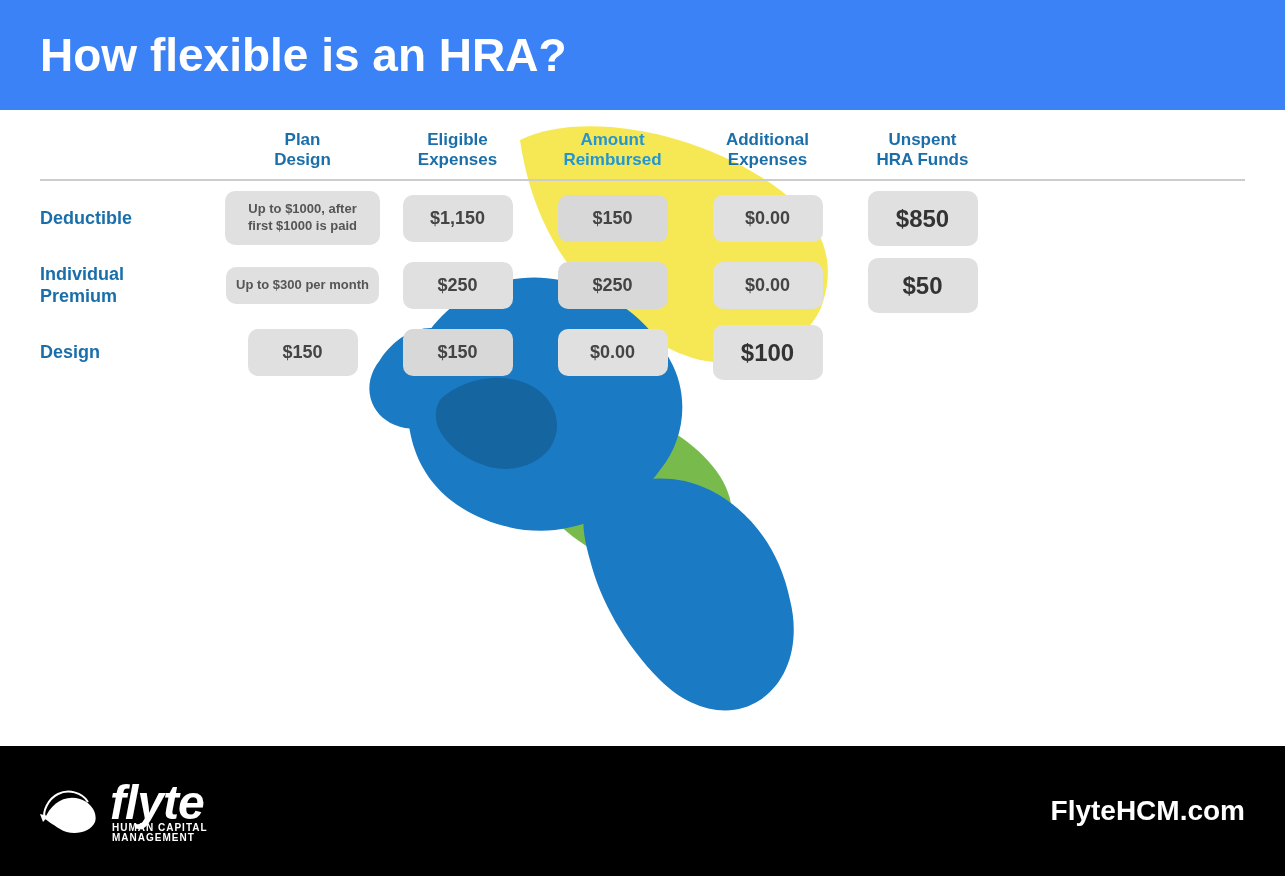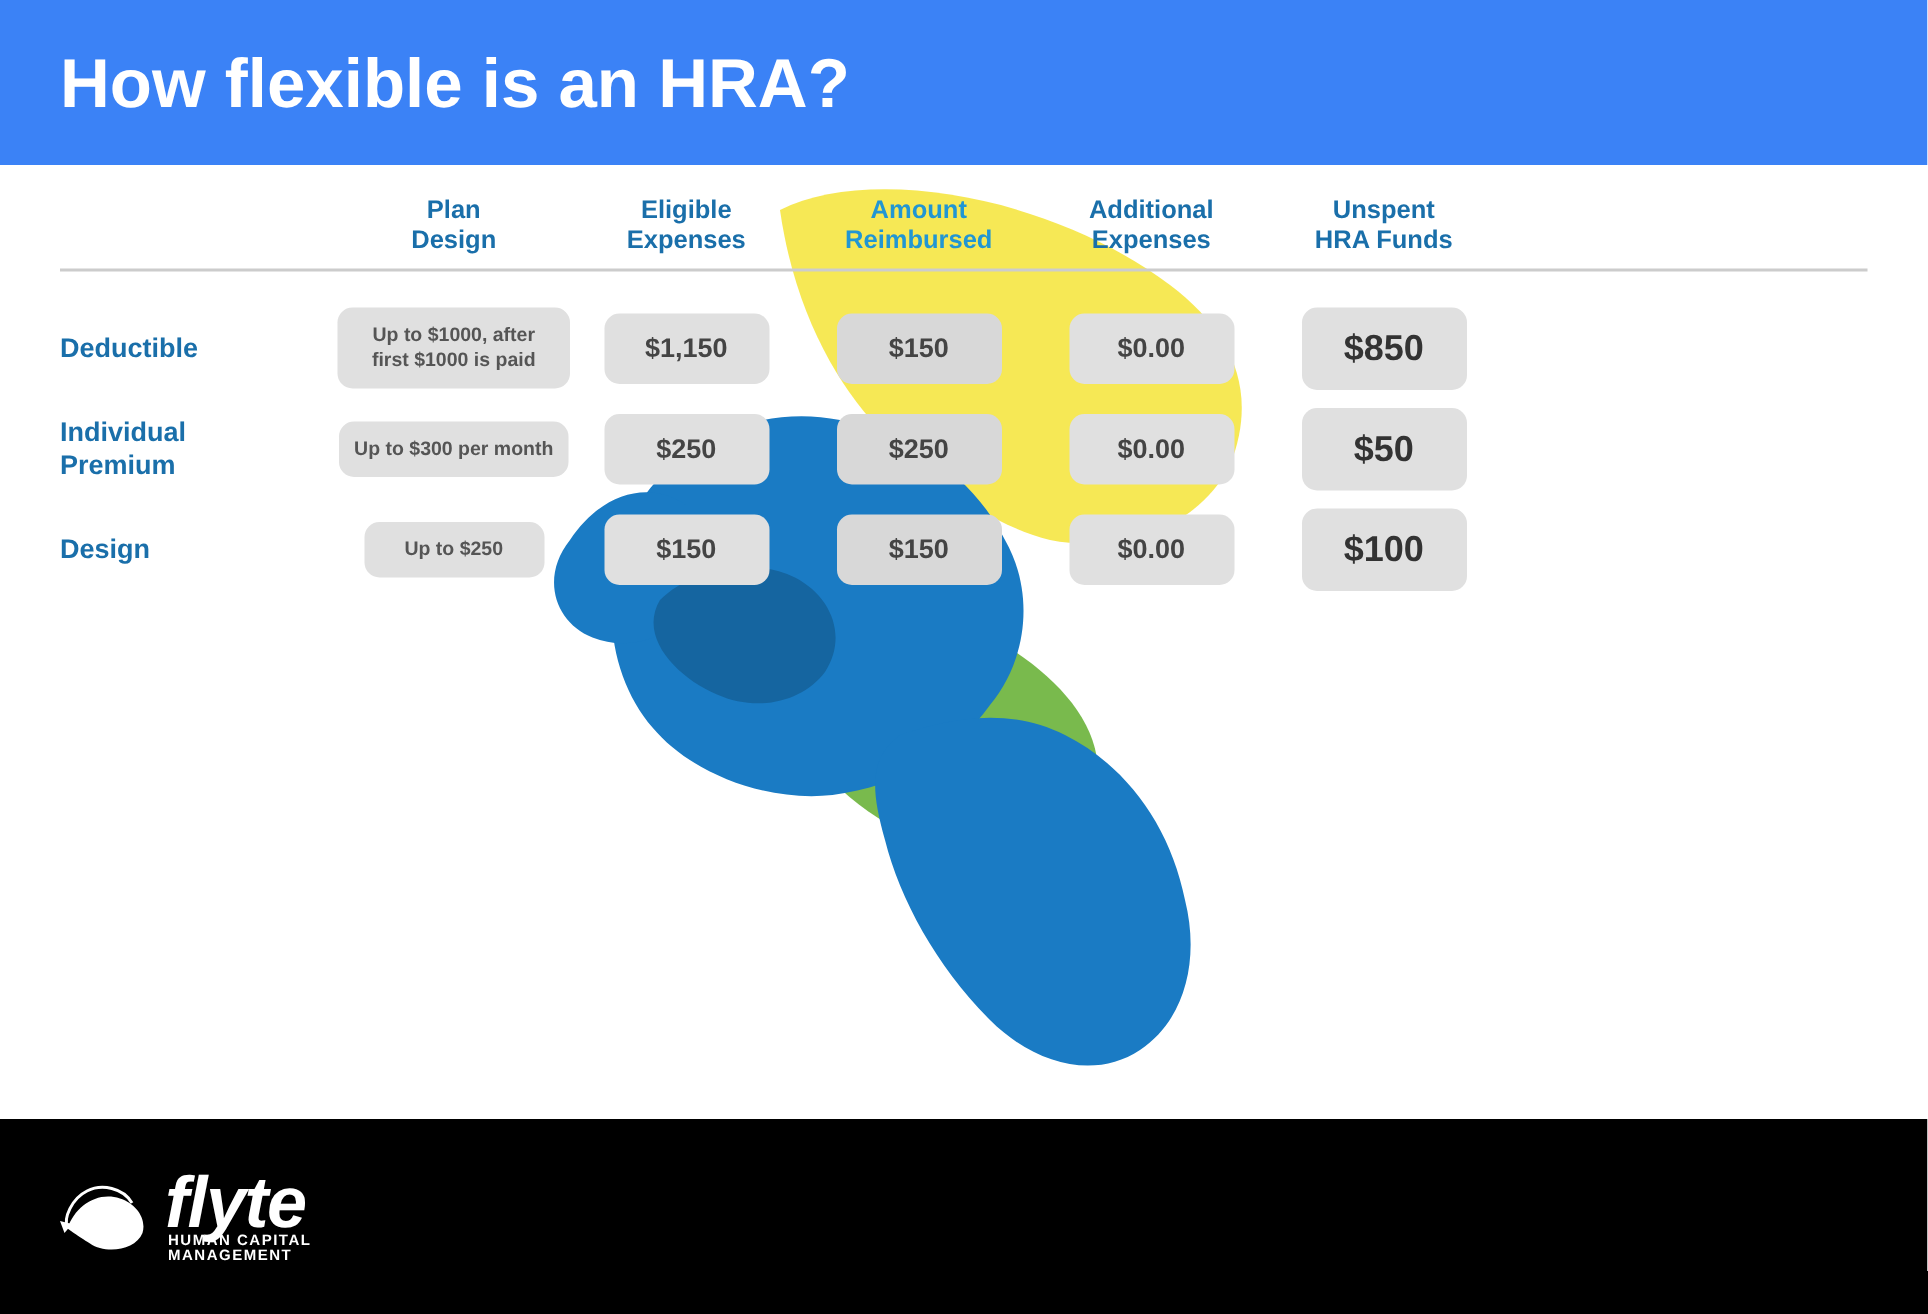--- a/index.html
+++ b/index.html
@@ -50,21 +50,21 @@
       width: 100%;
       height: 100%;
     }
 
     .col-headers {
       display: flex;
       align-items: flex-end;
       padding-left: 185px;
       padding-bottom: 8px;
       border-bottom: 2px solid #ccc;
-      margin-bottom: 24px;
+      margin-bottom: 10px;
     }
 
     .col-header {
       text-align: center;
       font-weight: 800;
       font-size: 17px;
       color: #1a6faa;
       line-height: 1.2;
     }
 
@@ -252,23 +252,20 @@
           <div class="cell-box">$0.00</div>
         </div>
         <div class="cell">
           <div class="cell-box large-text">$50</div>
         </div>
       </div>
 
       <div class="data-row">
         <div class="row-label">Design</div>
         <div class="cell">
-          <div class="cell-box small-text">Up to $250</div>
-        </div>
-        <div class="cell">
           <div class="cell-box">$150</div>
         </div>
         <div class="cell">
           <div class="cell-box highlighted">$150</div>
         </div>
         <div class="cell">
           <div class="cell-box">$0.00</div>
         </div>
         <div class="cell">
           <div class="cell-box large-text">$100</div>
@@ -287,13 +284,14 @@
         <path d="M5 35 C10 20, 25 10, 40 15 C50 18, 58 28, 55 38 C50 50, 30 52, 20 45 C12 40, 5 35, 5 35Z" fill="#fff"></path>
         <path d="M5 35 C2 28, 8 15, 18 10 C28 5, 42 8, 48 18" fill="none" stroke="#fff" stroke-width="2"></path>
         <polygon points="3,38 0,30 8,32" fill="#fff"></polygon>
       </svg>
     </div>
     <div class="flyte-text">
       <span class="flyte-main">flyte</span>
       <span class="flyte-sub">HUMAN CAPITAL<br>MANAGEMENT</span>
     </div>
   </div>
+  <div class="footer-url">FlyteHCM.com</div>
 </div>
 
 </body></html>

